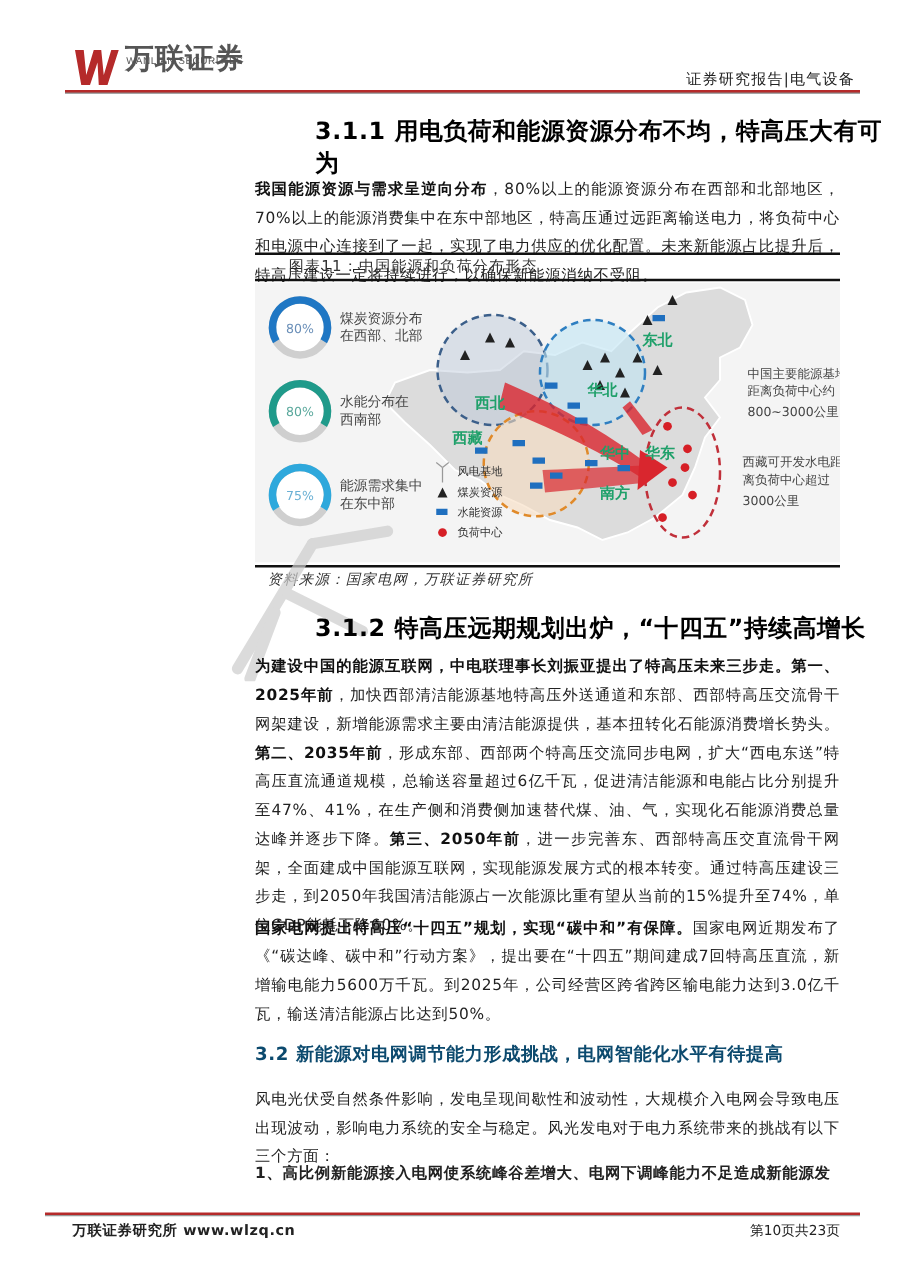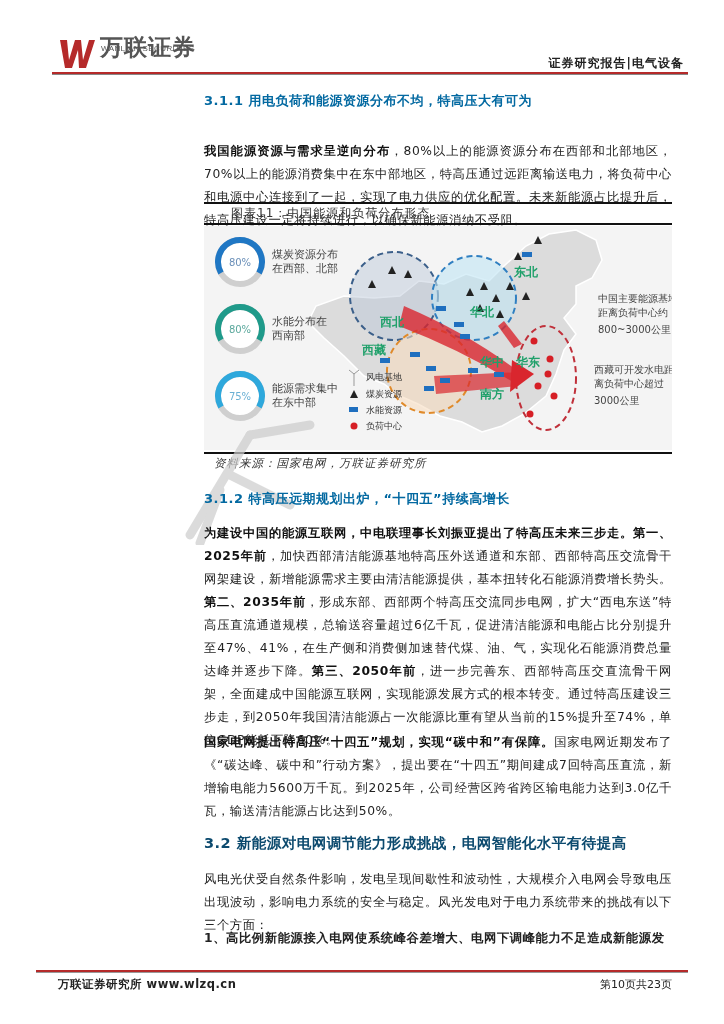--- a/index.html
+++ b/index.html
@@ -3,25 +3,25 @@
 <meta charset="utf-8">
 <style>
   html, body { margin:0; padding:0; background:#ffffff; }
   body { width:724px; height:1024px; position:relative; overflow:hidden;
          font-family:"DejaVu Sans", sans-serif; color:#111; }
   .abs { position:absolute; }
   
   .logo-w { left:58px; top:38px; width:38px; height:32px; }
   .logo-cn { left:100px; top:34px; font-size:23px; color:#555; font-weight:bold; letter-spacing:1px; line-height:26px; }
   .logo-en { left:101px; top:44px; font-size:8px; color:#555; letter-spacing:0.4px; font-family:Liberation Sans, sans-serif;text-align:right; }
-  .hdr-right { right:40px; top:55px; font-size:12px; font-weight:bold; color:#222; letter-spacing:1px; }
+  .hdr-right { right:40px; top:55px; font-size:12px; font-weight:normal; color:#222; letter-spacing:1px; }
   .hdr-line { left:52px; right:36px; top:72px; height:2px; background:#b52a2a; box-shadow:0 1px 0 #888; }
   
   .col { left:204px; width:468px; }
-  .h3 { font-size:13px; font-weight:bold; letter-spacing:0.5px; color:#0369a1; }
+  .h3 { font-size:19px; font-weight:bold; letter-spacing:0.5px; color:#000000;margin-left:48px; }
   .h2 { font-size:14.5px; font-weight:bold; letter-spacing:0.5px; color:#0c4a6e; }
   .p { font-size:12.3px; line-height:23px; letter-spacing:0.6px; color:#222; text-align:justify; }
   .p b { font-weight:bold; color:#111; }
   .fig-top { left:204px; width:468px; top:202px; height:2px; background:#111; }
   .fig-title { left:212px; top:205px; font-size:12px; color:#333; letter-spacing:1px;margin-left:19px; }
   .fig-mid { left:204px; width:468px; top:223px; height:2px; background:#111; }
   .fig-bot { left:204px; width:468px; top:452px; height:2px; background:#111; }
   .fig-src { left:214px; top:456px; font-size:11.5px; color:#333; font-style:italic; letter-spacing:1px; }
   .map { left:204px; top:226px; width:468px; height:224px; }
   .footer-line { left:36px; right:36px; top:970px; height:2px; background:#b52a2a; box-shadow:0 1px 0 #999; }

